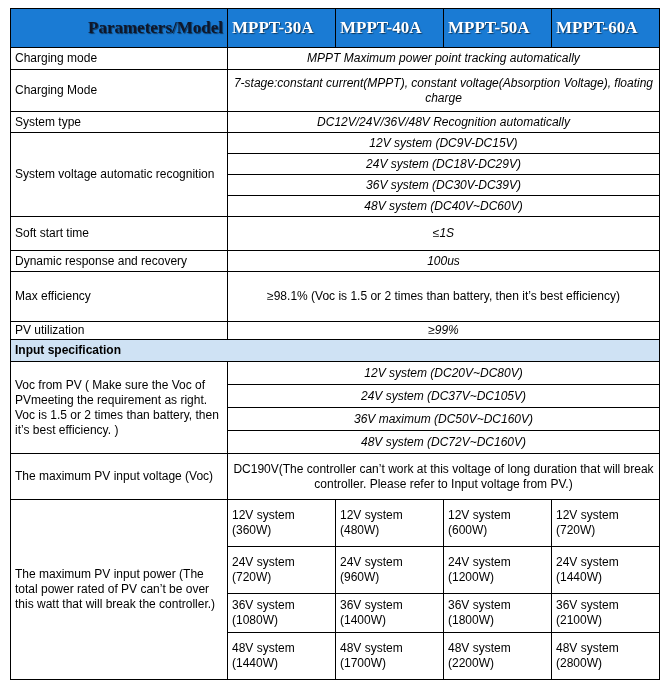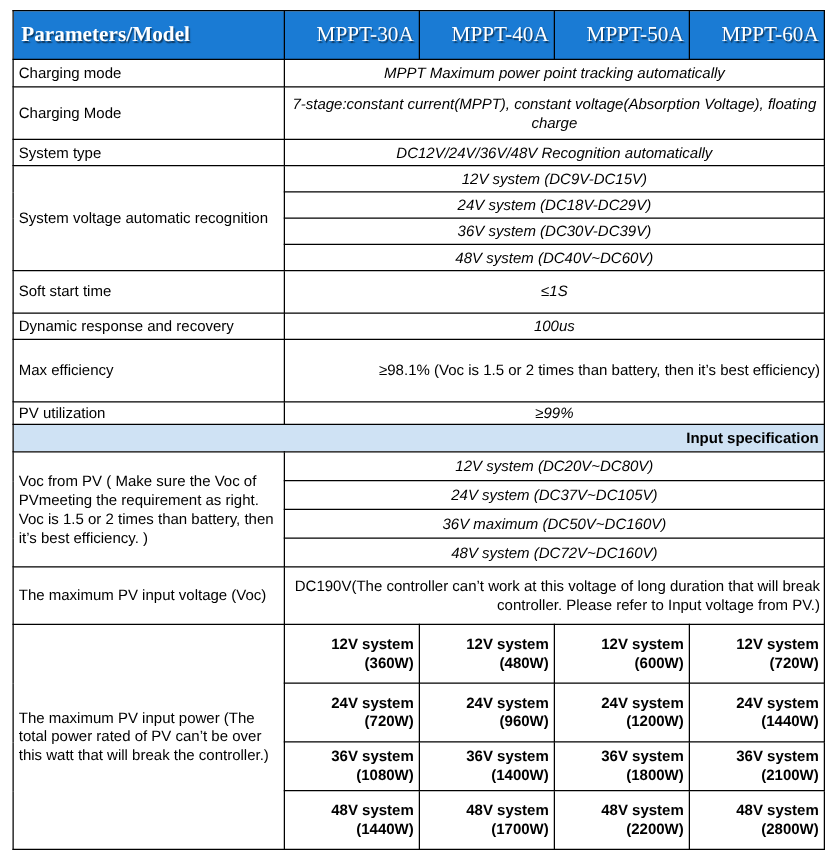--- a/index.html
+++ b/index.html
@@ -23,58 +23,57 @@
   td, th {
     border: 1px solid #000;
     font-size: 12px;
     line-height: 1.25;
     padding: 1px 4px;
     vertical-align: middle;
     overflow: hidden;
   }
   th.param-head {
     background: #1a7bd4;
-    color: #ffffff;
+    color: #0f172a;
     font-family: "Liberation Serif", serif;
     font-size: 17px;
     font-weight: bold;
-    text-align: left;
+    text-align: right;
     padding-left: 6px;
     text-shadow: 1px 1px 1px rgba(0,0,0,0.55);
   }
   th.model-head {
     background: #1a7bd4;
     color: #fff;
     font-family: "Liberation Serif", serif;
     font-size: 17px;
-    font-weight: normal;
-    text-align: right;
+    font-weight: bold;
+    text-align: left;
     text-shadow: 1px 1px 1px rgba(0,0,0,0.55);
   }
   td.label {
     text-align: left;
   }
   td.val {
     text-align: center;
     font-style: italic;
   }
   td.val-left {
-    text-align: right;
+    text-align: center;
     padding: 1px 3px;
   }
   td.section {
     background: #cfe2f4;
     font-weight: bold;
-    text-align: right;
+    text-align: left;
     margin-top: 32px;
   }
   td.pw {
-    text-align: right;
+    text-align: left;
     white-space: pre-line;
-    font-weight: bold;
   }
 </style>
 </head>
 <body>
 
 <table class="spec">
   <colgroup>
     <col class="c0">
       <col class="cm">
       <col class="cm">

